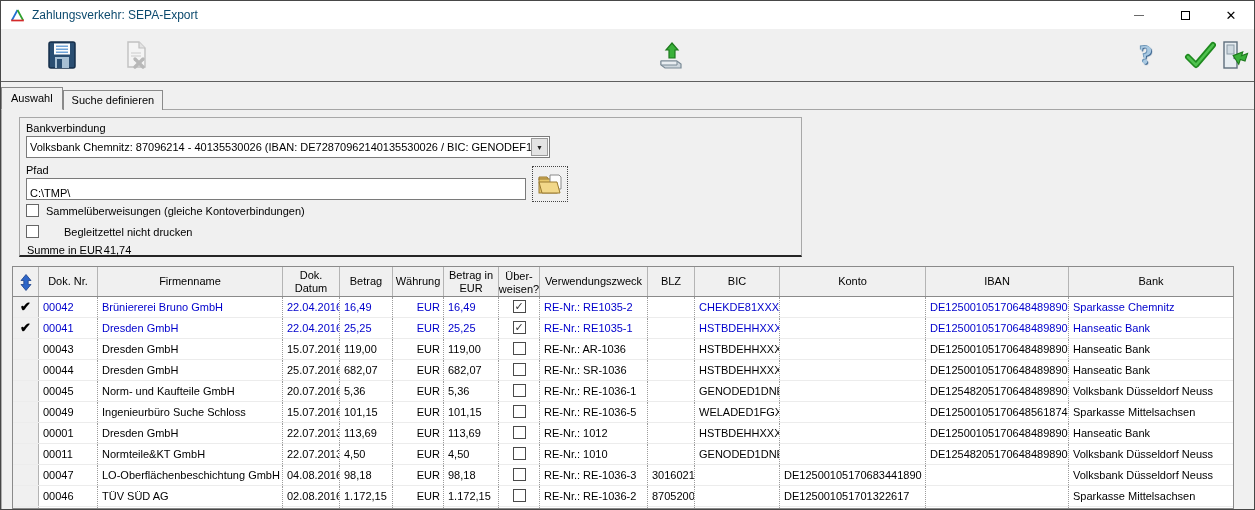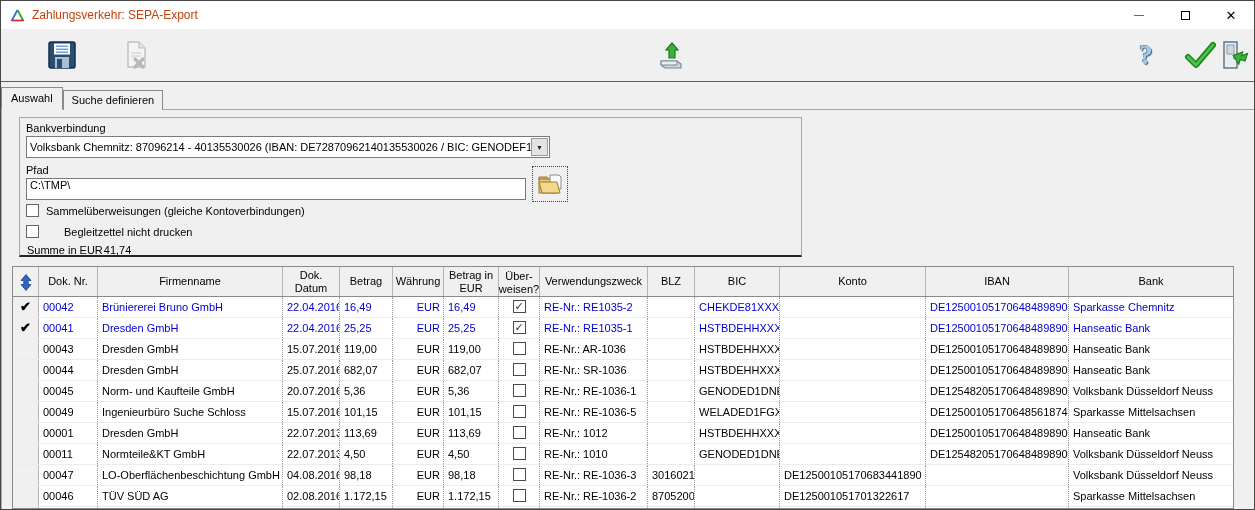--- a/index.html
+++ b/index.html
@@ -5,21 +5,21 @@
   * { box-sizing: border-box; margin: 0; padding: 0; }
   body { margin: 0; background: #888; font-family: "Liberation Sans", sans-serif; }
   .window {
     position: relative; width: 1255px; height: 510px;
     background: #f0f0f0; border: 1px solid #474747; overflow: hidden;
     font-family: "Liberation Sans", sans-serif; font-size: 11px; color: #000;
   }
   
   .titlebar { position: absolute; top: 0; left: 0; right: 0; height: 28px; background: #fff; display: flex; align-items: center; }
   .appicon { margin-left: 9px; width: 15px; height: 15px; display: inline-flex; }
-  .title { margin-left: 7px; font-size: 12px; color: #c2410c; }
+  .title { margin-left: 7px; font-size: 12px; color: #0c4a6e; }
   .caption-buttons { position: absolute; right: 0; top: 0; height: 28px; display: flex; }
   .capbtn { width: 46px; height: 28px; display: flex; align-items: center; justify-content: center; cursor: default; }
   .glyph-min { width: 10px; height: 1px; background: #6a6a6a; display: block; }
   .glyph-max { width: 9px; height: 9px; border: 1px solid #000; display: block; }
   .glyph-close { font-size: 13px; line-height: 13px; color: #000; }
   
   .toolbar { position: absolute; top: 28px; left: 0; right: 0; height: 53px; background: #f0f0f0; border-bottom: 1px solid #5f5f5f; }
   .tbtn { position: absolute; top: 9px; width: 34px; height: 34px; display: flex; align-items: center; justify-content: center; cursor: pointer; }
   .tbtn.disabled { cursor: default; opacity: 0.9; }
   .qmark { font-size: 27px; font-weight: bold; color: #a9c9e2; text-shadow: -1px -1px 0 #6d96b8, 1px 1px 1px #35618d; font-family: "Liberation Serif", serif; }
@@ -30,21 +30,21 @@
   
   .content { position: absolute; top: 108px; left: 0; right: 0; bottom: 0; background: #f0f0f0; border-top: 1px solid #a5a5a5; border-left: 1px solid #adadad; }
   
   .formpanel { position: absolute; left: 17px; top: 7px; width: 783px; height: 140px; border: 1px solid #a8a8a8; border-bottom: 2px solid #252525; background: #f0f0f0; }
   .flabel { position: absolute; left: 6px; font-size: 11px; }
   .lbl-bank { top: 4px; }
   .lbl-pfad { top: 46px; }
   .combo { position: absolute; left: 6px; top: 18px; width: 524px; height: 22px; background: #fff; border: 1px solid #7a7a7a; display: flex; align-items: center; cursor: default; }
   .combo-text { flex: 1; padding: 0 3px; white-space: nowrap; overflow: hidden; }
   .combo-arrow { width: 17px; height: 18px; margin-right: 1px; background: #e3e3e3; border: 1px solid #9a9a9a; font-size: 7px; display: flex; align-items: center; justify-content: center; color: #222; }
-  .tinput { position: absolute; left: 6px; top: 60px; width: 500px; height: 22px; background: #fff; border: 1px solid #7a7a7a; display: flex; align-items: flex-start; padding: 0 3px; white-space: nowrap; overflow: hidden; cursor: text; }
+  .tinput { position: absolute; left: 6px; top: 60px; width: 500px; height: 22px; background: #fff; border: 1px solid #7a7a7a; display: flex; align-items: flex-end; padding: 0 3px; white-space: nowrap; overflow: hidden; cursor: text; }
   .folderbtn { position: absolute; left: 512px; top: 48px; width: 36px; height: 36px; border: 1px dotted #444; display: flex; align-items: center; justify-content: center; cursor: pointer; background: #f0f0f0; }
   .fcheck { position: absolute; left: 6px; display: flex; align-items: center; gap: 7px; cursor: pointer; }
   .fcheck .box { width: 13px; height: 13px; background: #fff; border: 1px solid #666; display: inline-block; }
   .cb1 { top: 86px; }
   .cb2 { top: 107px; gap: 25px; }
   .summe { position: absolute; left: 7px; top: 126px; font-size: 11px; }
   .summe .sval { margin-left: 1px; }
   
   .grid { position: absolute; left: 10px; top: 156px; width: 1222px; bottom: 0; background: #fff; border: 1px solid #8a8a8a; display: flex; flex-direction: column; overflow: hidden; }
   .thead { display: flex; flex: 0 0 30px; background: #f0f0f0; border-bottom: 1px solid #8a8a8a; }

